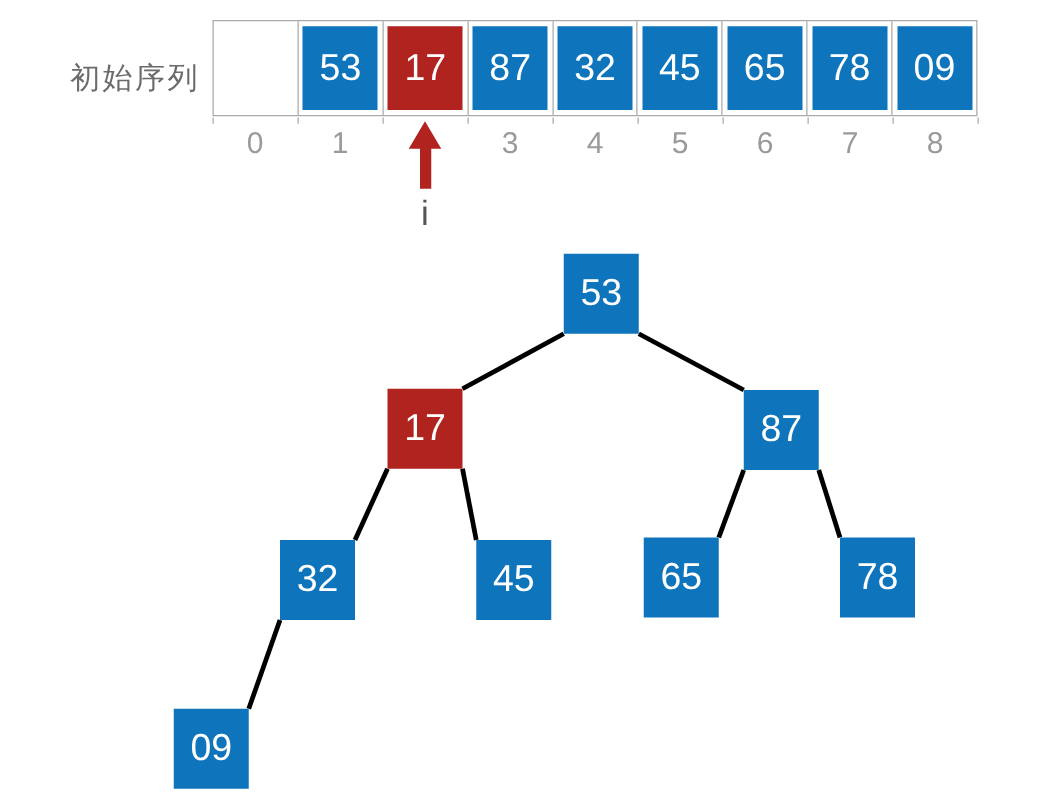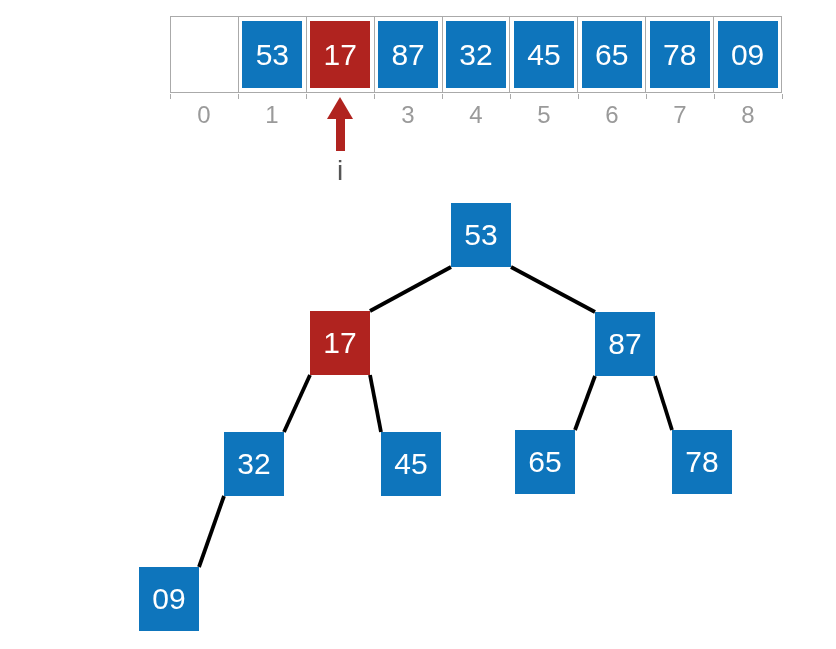--- a/index.html
+++ b/index.html
@@ -88,20 +88,21 @@
     width: 60px; height: 64px;
     display: flex; align-items: center; justify-content: center;
     color: #ffffff; font-size: 30px;
   }
 </style>
 </head>
 <body>
 
 <div class="canvas">
 
+  <div class="array-label">初始序列</div>
 
   <div class="array-box" id="array-box">
       <div class="cell"></div>
       <div class="cell">
         <div class="sq" style="background: rgb(14, 117, 188); color: rgb(255, 255, 255);">53</div>
       </div>
       <div class="cell">
         <div class="sq" style="background: rgb(176, 35, 31); color: rgb(255, 255, 255);">17</div>
       </div>
       <div class="cell">

